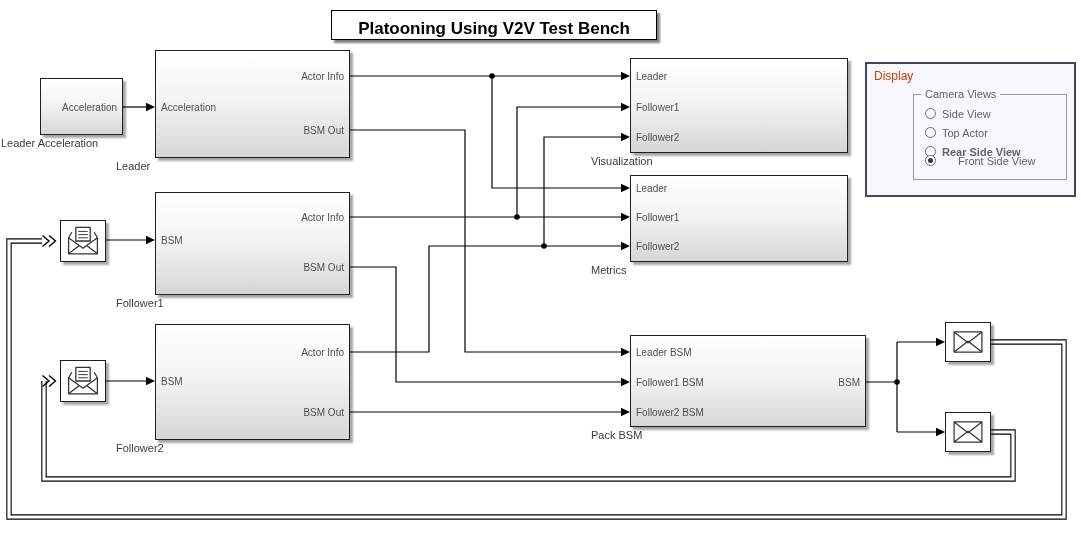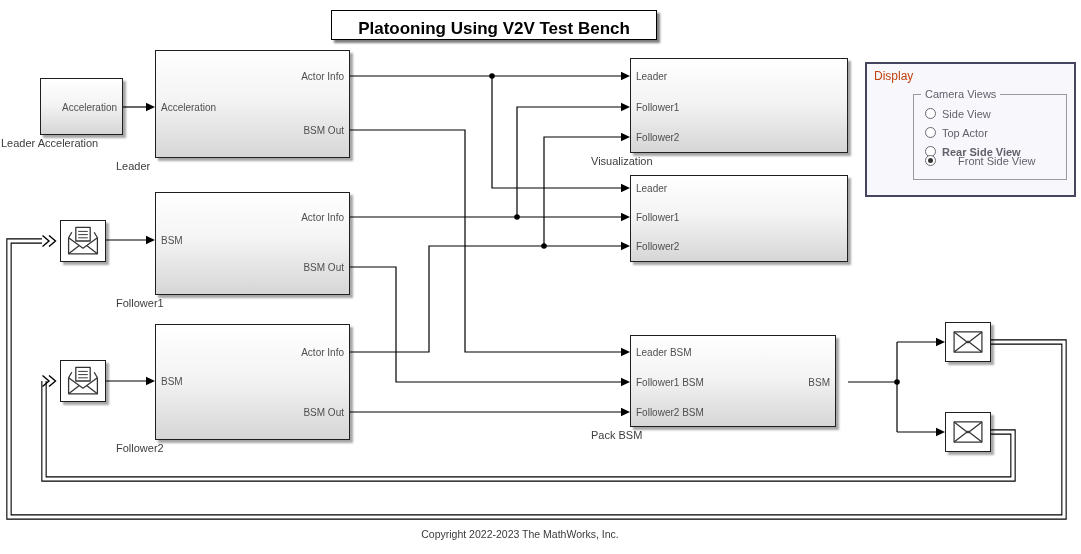--- a/index.html
+++ b/index.html
@@ -141,23 +141,24 @@
     <span class="io-label io-left" style="top:18px;">Leader</span>
     <span class="io-label io-left" style="top:49px;">Follower1</span>
     <span class="io-label io-left" style="top:79px;">Follower2</span>
     <span class="block-label">Visualization</span>
   </div>
 
   <div class="sim-block" style="left:630px;top:175px;width:218px;height:87px;">
     <span class="io-label io-left" style="top:13px;">Leader</span>
     <span class="io-label io-left" style="top:42px;">Follower1</span>
     <span class="io-label io-left" style="top:71px;">Follower2</span>
-  </div>
-
-  <div class="sim-block" style="left:630px;top:335px;width:206px;height:92px;">
+    <span class="block-label">Metrics</span>
+  </div>
+
+  <div class="sim-block" style="left:630px;top:335px;width:236px;height:92px;">
     <span class="io-label io-left" style="top:17px;">Leader BSM</span>
     <span class="io-label io-left" style="top:47px;">Follower1 BSM</span>
     <span class="io-label io-left" style="top:77px;">Follower2 BSM</span>
     <span class="io-label io-right" style="top:47px;">BSM</span>
     <span class="block-label">Pack BSM</span>
   </div>
 
   <div class="env-block" style="left:60px;top:220px;width:46px;height:42px;">
     <svg width="36" height="32" viewBox="0 0 44 40">
       <g stroke="#333" stroke-width="1.6" fill="#fff" stroke-linejoin="round">
@@ -224,15 +225,14 @@
       </div>
       <div class="radio-row checked" style="top:60px;gap:16px;">
         <span class="radio-circle">
             <span class="radio-dot"></span>
           </span>
         <span class="radio-label">Front Side View</span>
       </div>
     </div>
   </div>
 
-  <div id="copyright">Copyright 2022-2023 The MathWorks, Inc.</div>
 
 </div>
 
 </body></html>

